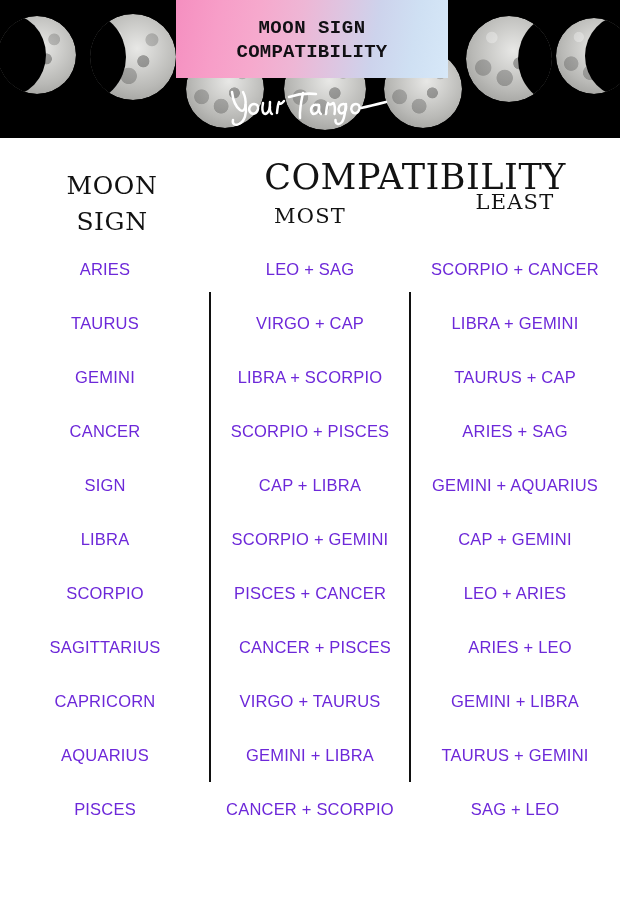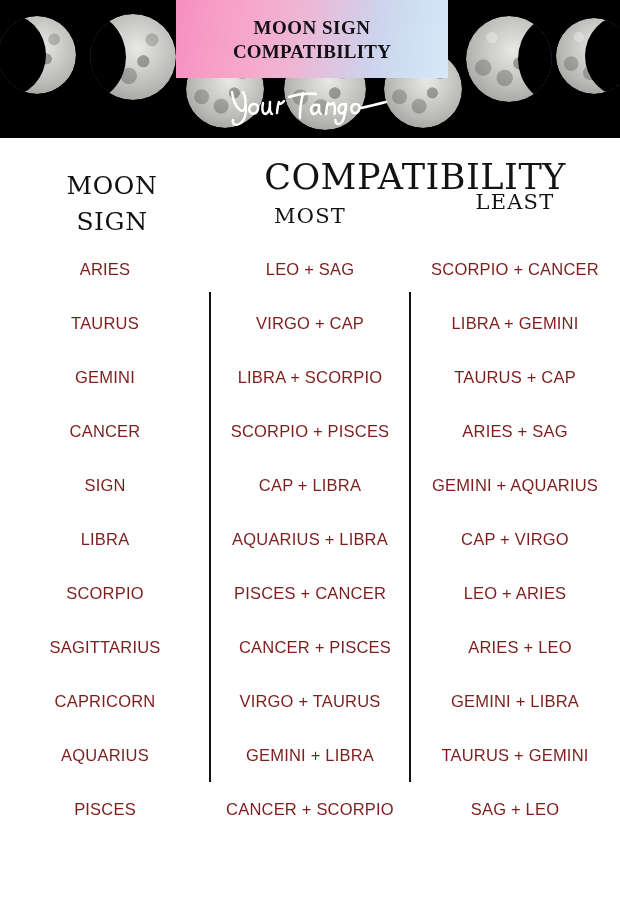--- a/index.html
+++ b/index.html
@@ -70,21 +70,21 @@
       #cfe0f3 86%,
       #d7e8f8 100%);
     display:flex;
     flex-direction:column;
     align-items:center;
     justify-content:center;
     padding-top:2px;
   }
 
   .banner-line {
-    font-family:Liberation Serif, serif;
+    font-family:Liberation Mono, monospace;
     font-weight:700;
     color:#111014;
     letter-spacing:0.5px;
     line-height:1.28;
     font-size:19px;
     white-space:nowrap;
   }
   .banner-line.l2 { font-size:19px; letter-spacing:0.2px; }
 
   .logo-script {
@@ -167,21 +167,21 @@
   .row {
     display:flex;
     align-items:center;
     height:54px;
   }
 
   .cell {
     font-family:"Liberation Sans", sans-serif;
     font-size:16.5px;
     font-weight:400;
-    color:#7f1d1d;
+    color:#6d28d9;
     text-align:center;
     letter-spacing:0.2px;
     white-space:nowrap;
   }
   .cell.sign   { width:210px; }
   .cell.most   { width:200px; }
   .cell.least  { width:210px; }
 </style>
 </head>
 <body>
@@ -301,22 +301,22 @@
 
 
       <div class="row">
         <div class="cell sign">SIGN</div>
         <div class="cell most">CAP + LIBRA</div>
         <div class="cell least">GEMINI + AQUARIUS</div>
       </div>
 
       <div class="row">
         <div class="cell sign">LIBRA</div>
-        <div class="cell most">AQUARIUS + LIBRA</div>
-        <div class="cell least">CAP + VIRGO</div>
+        <div class="cell most">SCORPIO + GEMINI</div>
+        <div class="cell least">CAP + GEMINI</div>
       </div>
 
       <div class="row">
         <div class="cell sign">SCORPIO</div>
         <div class="cell most">PISCES + CANCER</div>
         <div class="cell least">LEO + ARIES</div>
       </div>
 
       <div class="row">
         <div class="cell sign">SAGITTARIUS</div>

